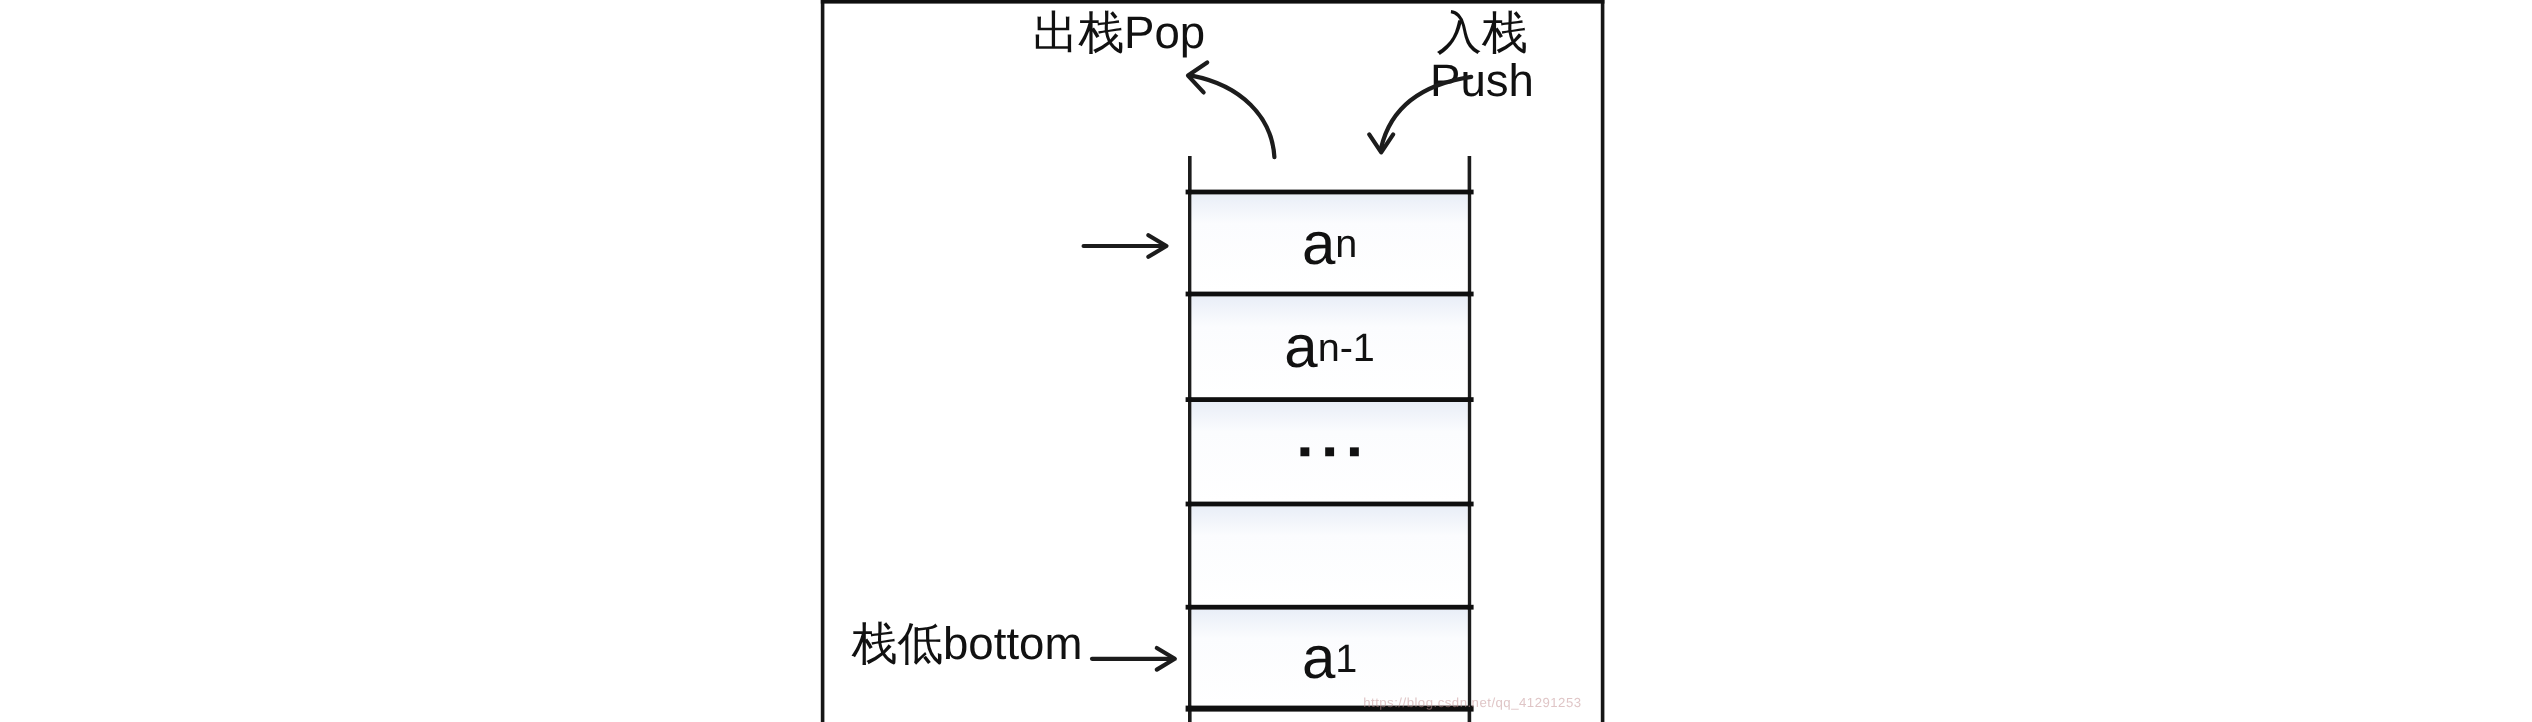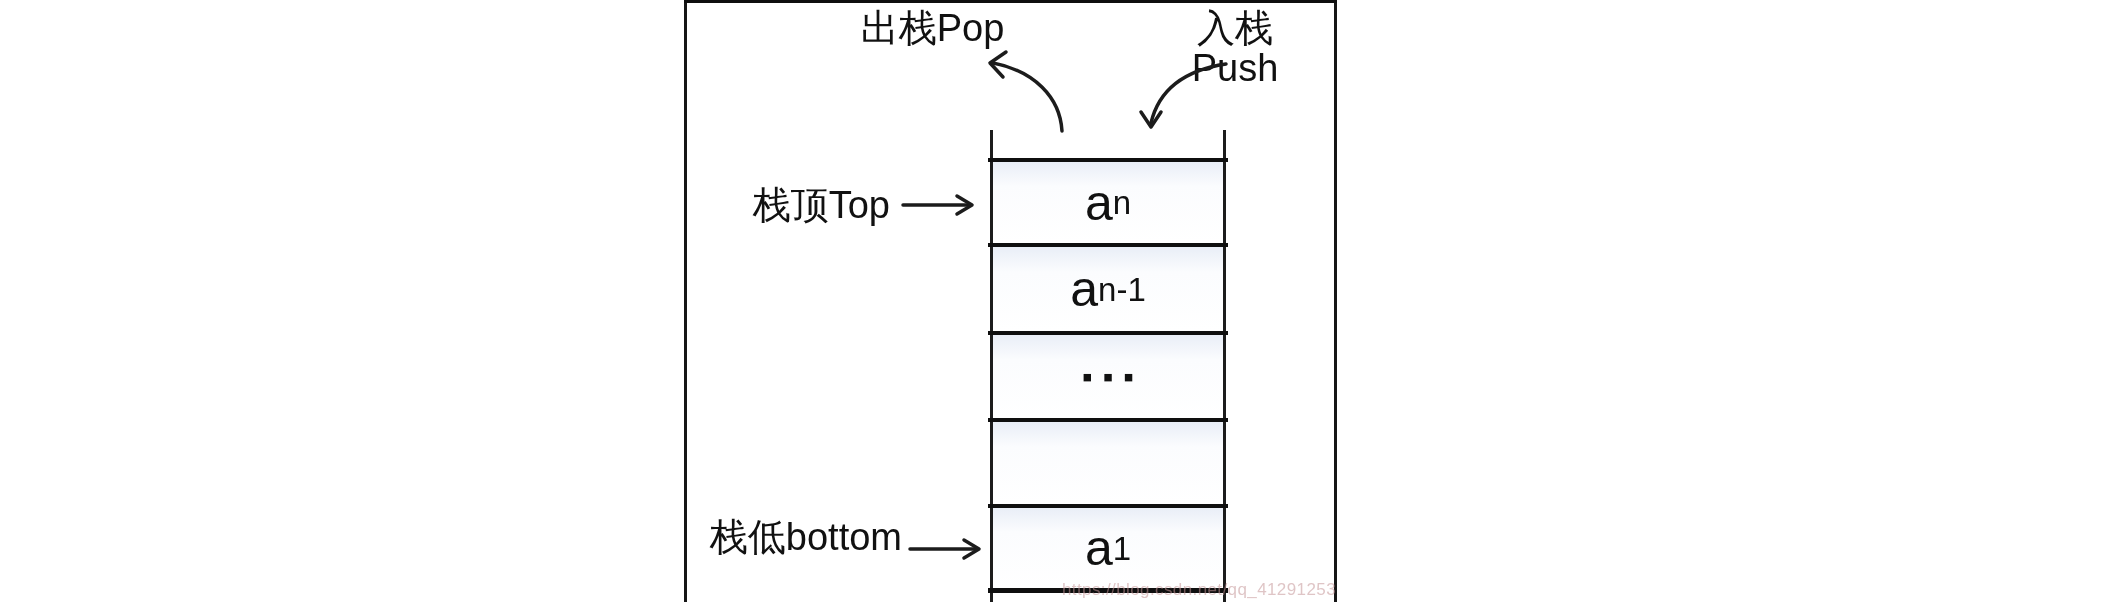--- a/index.html
+++ b/index.html
@@ -31,21 +31,21 @@
   .cell-sub{font-size:33px;line-height:1;color:#111;}
   .dots{font-size:30px;font-weight:bold;letter-spacing:10px;padding-left:10px;color:#111;}
   .toplabel{position:absolute;top:8px;font-size:38px;line-height:40px;text-align:center;color:#111;}
   .label-pop{left:860px;width:145px;}
   .label-push{left:1155px;width:160px;}
   .sidelabel{position:absolute;font-size:38px;line-height:42px;text-align:right;color:#111;}
   .label-top{left:740px;top:184px;width:150px;}
   .label-bottom{left:698px;top:516px;width:204px;}
   .arrows{position:absolute;left:0;top:0;width:2110px;height:602px;pointer-events:none;}
   .watermark{
-    position:absolute;top:580px;right:774px;font-size:17px;letter-spacing:.4px;
+    position:absolute;top:580px;right:792px;font-size:11px;letter-spacing:.4px;
     color:rgba(196,150,152,0.55);white-space:nowrap;z-index:5;
   }
 </style>
 </head>
 <body>
 
 <div class="canvas">
 
   <div class="vline box-left"></div>
   <div class="vline box-right"></div>
@@ -76,21 +76,20 @@
 
   <div class="hline cline l0"></div>
   <div class="hline cline l1"></div>
   <div class="hline cline l2"></div>
   <div class="hline cline l3"></div>
   <div class="hline cline l4"></div>
   <div class="hline cline l5"></div>
 
   <div class="toplabel label-pop">出栈Pop</div>
   <div class="toplabel label-push">入栈Push</div>
-  <div class="sidelabel label-top">栈顶Top</div>
   <div class="sidelabel label-bottom">栈低bottom</div>
 
   <svg class="arrows" viewBox="0 0 2110 602" xmlns="http://www.w3.org/2000/svg">
     <g fill="none" stroke="#1c1c1c" stroke-width="3.5" stroke-linecap="round" stroke-linejoin="round">
 
       <g>
         <path d="M 1062 131 C 1060 97 1034 71 993 63"></path>
         <path d="M 1006 52 L 990 63 L 1003 77"></path>
       </g>
 

